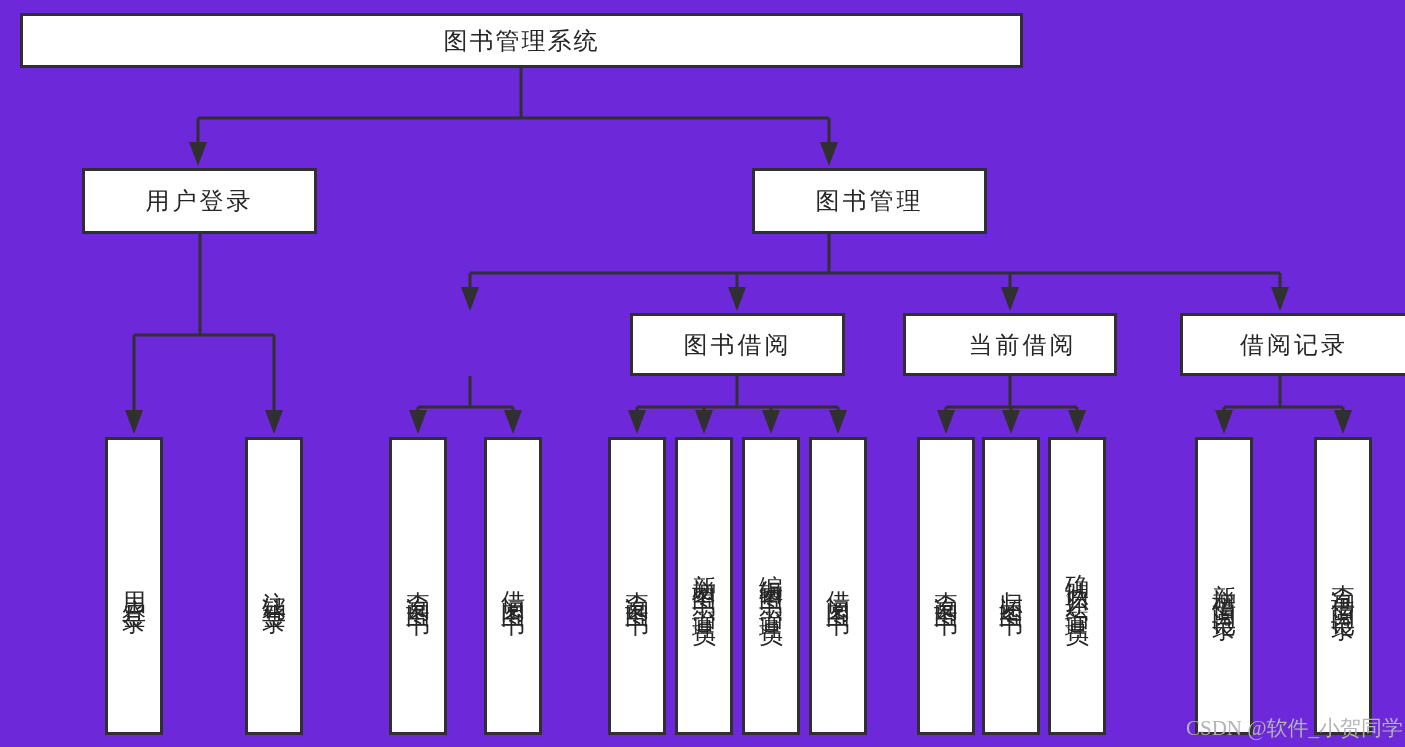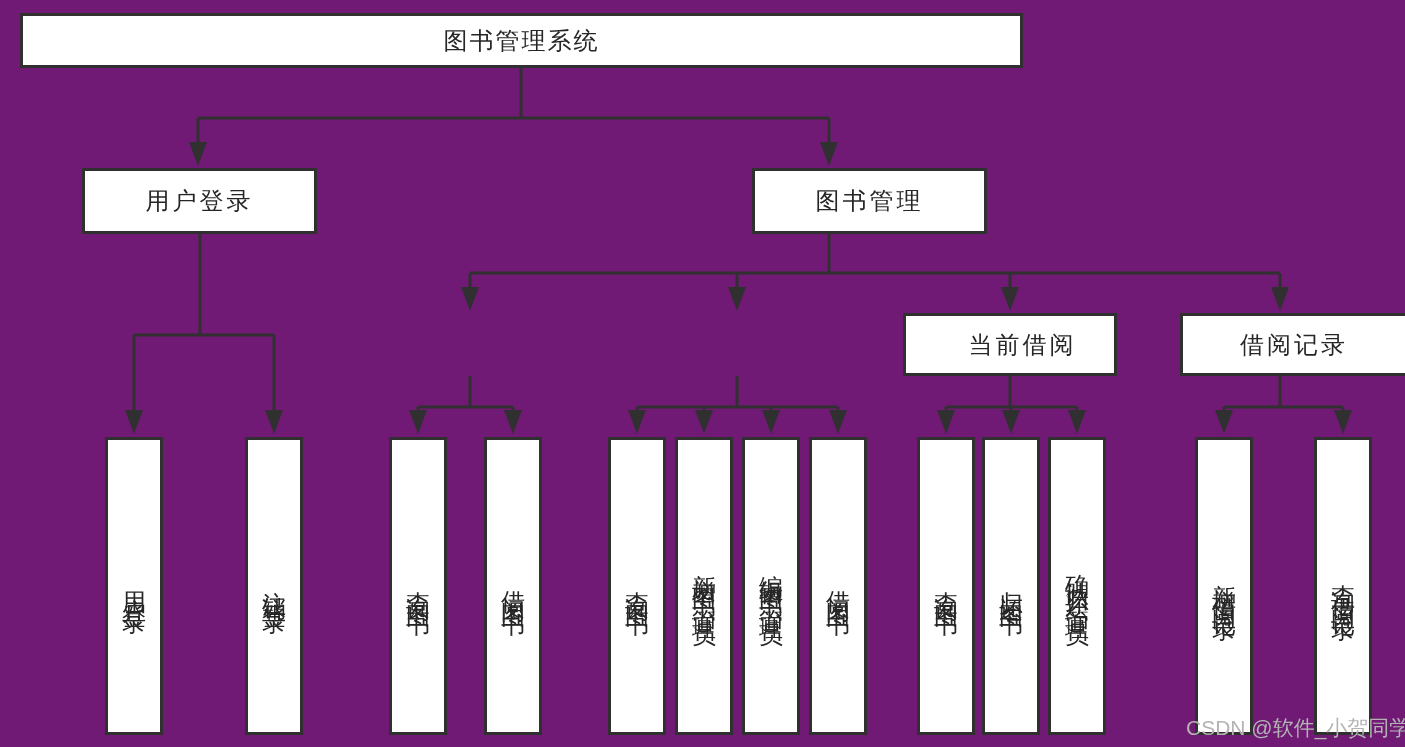--- a/index.html
+++ b/index.html
@@ -1,21 +1,21 @@
 <!DOCTYPE html>
 <html><head>
 <meta charset="utf-8">
 <style>
   html, body { margin: 0; padding: 0; background: #ffffff; }
   .stage {
     position: relative;
     width: 1405px;
     height: 747px;
-    background: #701a75;
-    font-family: Liberation Sans, sans-serif;
+    background: #6d28d9;
+    font-family: Liberation Serif, serif;
     overflow: hidden;
   }
   .connectors {
     position: absolute;
     left: 0; top: 0;
     width: 1405px; height: 747px;
   }
   .node {
     position: absolute;
     box-sizing: border-box;
@@ -139,20 +139,23 @@
     <span class="label">图书管理系统</span>
   </div>
 
   <div class="node h-node n-login">
     <span class="label">用户登录</span>
   </div>
   <div class="node h-node n-mgmt">
     <span class="label">图书管理</span>
   </div>
 
+  <div class="node h-node n-g1">
+    <span class="label">图书借阅</span>
+  </div>
   <div class="node h-node n-g2">
     <span class="label">当前借阅</span>
   </div>
   <div class="node h-node n-g3">
     <span class="label">借阅记录</span>
   </div>
 
   <div class="node v-node leaf l-0">
     <span class="vlabel">用户登录</span>
   </div>

